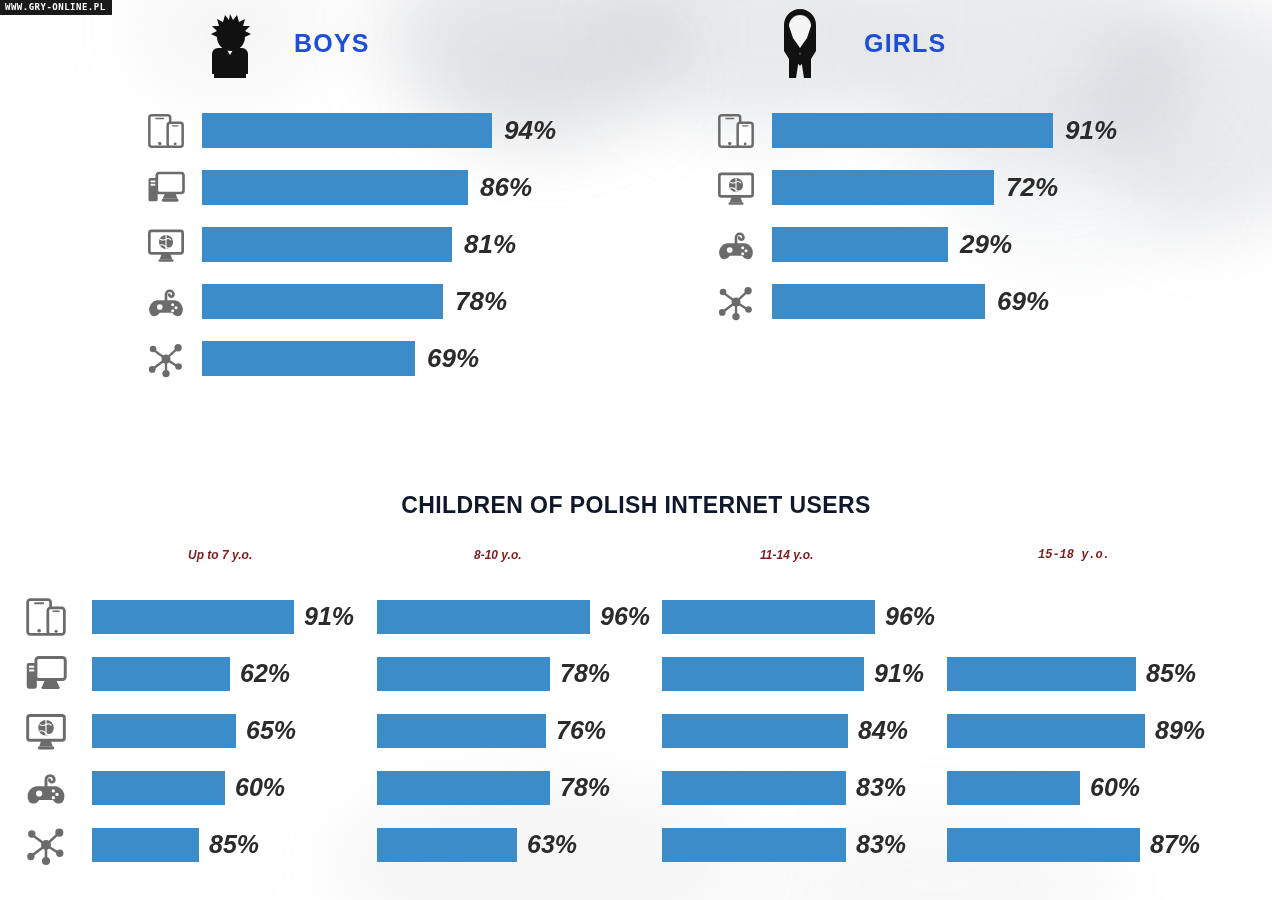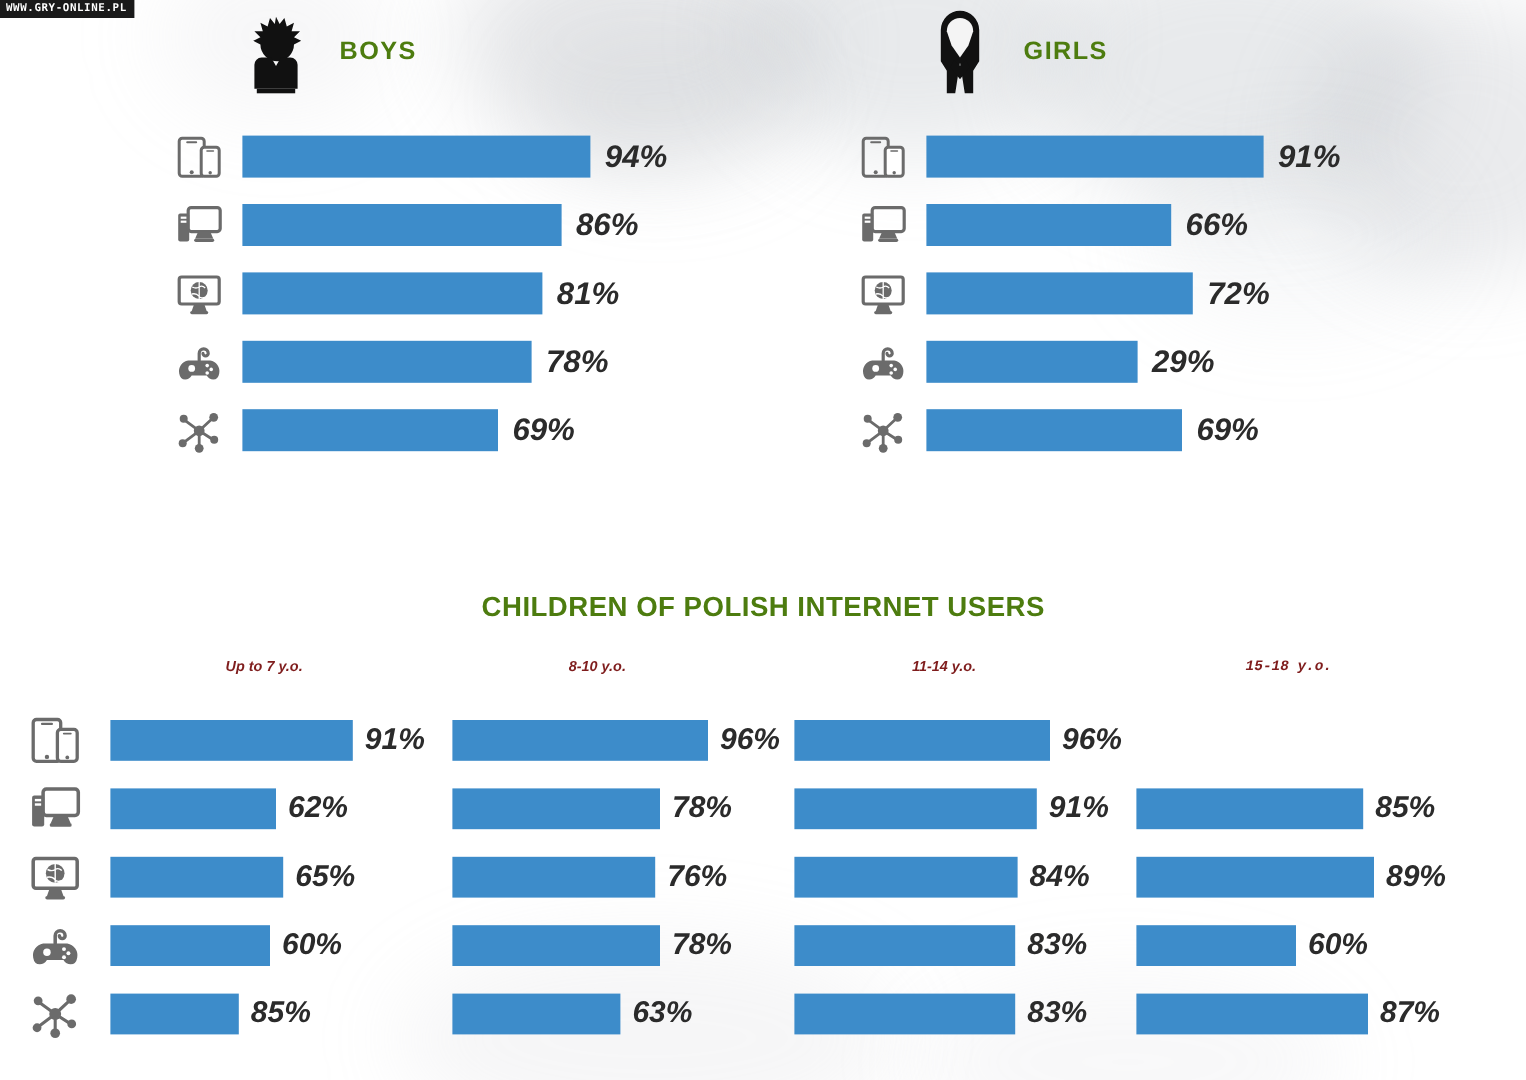--- a/index.html
+++ b/index.html
@@ -62,25 +62,25 @@
     display: flex;
     align-items: center;
     height: 74px;
     padding-left: 72px;
   }
   .gender-avatar {
     width: 56px; height: 70px;
     display: flex; align-items: flex-end; justify-content: center;
   }
   .gender-title {
-    font-size: 21px;
+    font-size: 25px;
     font-weight: bold;
-    color: #4d7c0f;
+    color: #1d4ed8;
     letter-spacing: 1.2px;
-    margin-left: 25px;
+    margin-left: 36px;
     font-family: "Liberation Sans", sans-serif;
   }
 
   .bar-rows { margin-top: 22px; }
 
   .bar-row {
     display: flex;
     align-items: center;
     height: 57px;
   }
@@ -113,21 +113,21 @@
 
   
   #section-title {
     position: absolute;
     left: 0; right: 0;
     top: 492px;
     text-align: center;
     font-size: 23px;
     font-weight: bold;
     letter-spacing: 0.4px;
-    color: #4d7c0f;
+    color: #0f172a;
     z-index: 10;
     font-family: "Liberation Sans", sans-serif;
   }
 
   
   #age-section {
     position: absolute;
     left: 0; top: 548px;
     width: 1272px;
     z-index: 10;
@@ -322,36 +322,20 @@
             <rect x="11" y="8" width="11" height="2" rx="1" fill="#6b6b6b"></rect>
             <circle cx="16.5" cy="39" r="2" fill="#6b6b6b"></circle>
             <rect x="26" y="14" width="18" height="29" rx="3" fill="#ffffff" stroke="#6b6b6b" stroke-width="3"></rect>
             <rect x="31" y="17" width="8" height="1.6" rx="0.8" fill="#6b6b6b"></rect>
             <circle cx="35" cy="39.5" r="1.7" fill="#6b6b6b"></circle>
           </svg>
         </div>
         <div class="bar-track">
           <div class="bar-fill" style="width: 281px; background: rgb(61, 140, 202);"></div>
           <div class="bar-value">91%</div>
-        </div>
-      </div>
-      <div class="bar-row">
-        <div class="row-icon">
-          <svg width="40" height="40" viewBox="0 0 48 48">
-            <rect x="3" y="12" width="11" height="28" rx="2" fill="#6b6b6b"></rect>
-            <rect x="5.5" y="15" width="6" height="2.2" fill="#ffffff"></rect>
-            <rect x="5.5" y="19" width="6" height="2.2" fill="#ffffff"></rect>
-            <rect x="13" y="6" width="32" height="24" rx="3" fill="none" stroke="#6b6b6b" stroke-width="3.2"></rect>
-            <path d="M23 30 h12 l3 7 h-18z" fill="#6b6b6b"></path>
-            <rect x="19" y="37" width="20" height="3.4" rx="1.7" fill="#6b6b6b"></rect>
-          </svg>
-        </div>
-        <div class="bar-track">
-          <div class="bar-fill" style="width: 204px; background: rgb(61, 140, 202);"></div>
-          <div class="bar-value">66%</div>
         </div>
       </div>
       <div class="bar-row">
         <div class="row-icon">
           <svg width="40" height="40" viewBox="0 0 48 48">
             <rect x="4" y="7" width="40" height="27" rx="2.5" fill="none" stroke="#6b6b6b" stroke-width="3.2"></rect>
             <circle cx="24" cy="20.5" r="8.5" fill="#6b6b6b"></circle>
             <path d="M17 17 q4 2 7 0 q3 -2 6 1 M16.5 24 q5 -1 7 2 q2 3 7 1 M24 12 v17" stroke="#ffffff" stroke-width="1.3" fill="none"></path>
             <path d="M19 34 h10 l2.5 7 h-15z" fill="#6b6b6b"></path>
             <rect x="15" y="41" width="18" height="3.2" rx="1.6" fill="#6b6b6b"></rect>

